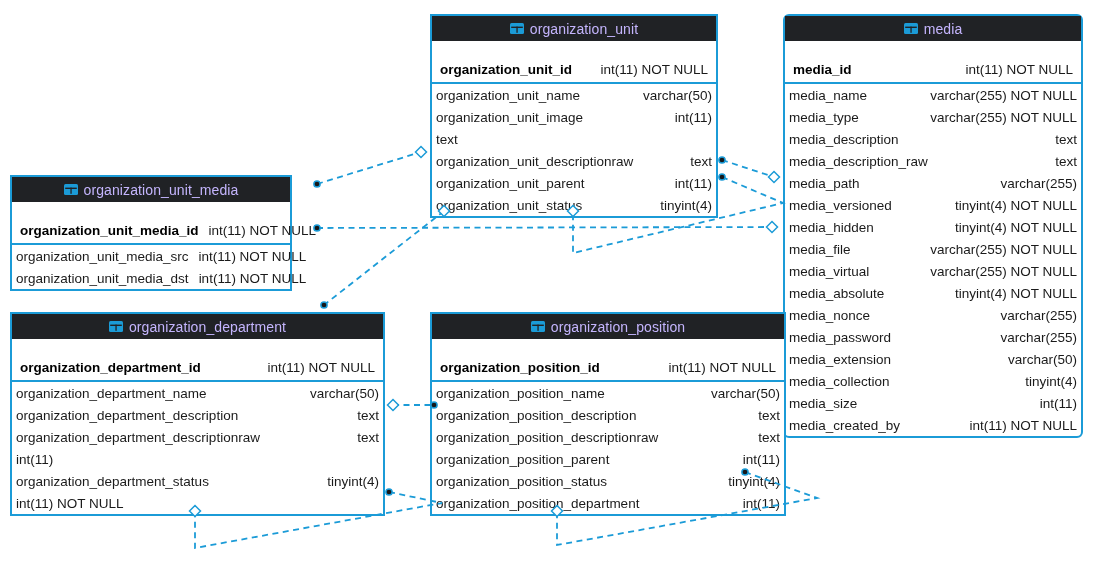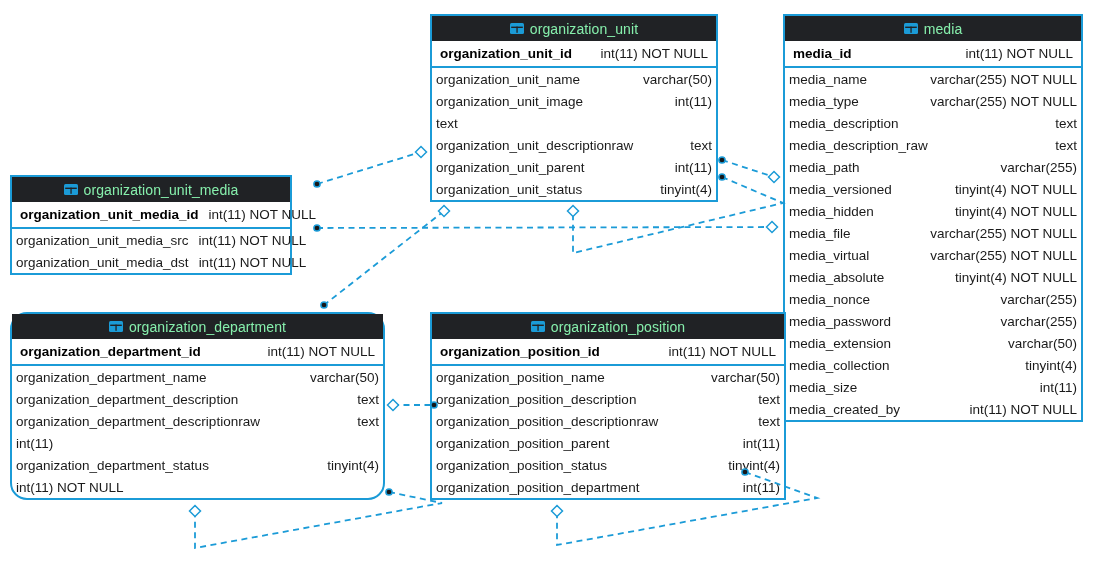--- a/index.html
+++ b/index.html
@@ -11,29 +11,29 @@
   body{
     width:1097px;height:562px;position:relative;overflow:hidden;
     font-family:"Liberation Sans", sans-serif;
   }
   #canvas{position:absolute;left:0;top:0;width:1097px;height:562px;}
   .db-table{
     position:absolute;box-sizing:border-box;background:#ffffff;
     border:2px solid var(--accent);
   }
   .db-table-header{
-    background:var(--header-bg);color:#86efac;height:25px;
+    background:var(--header-bg);color:#c4b5fd;height:25px;
     display:flex;align-items:center;justify-content:center;gap:6px;
     font-size:14px;letter-spacing:.1px;
   }
   .table-icon{display:inline-flex;line-height:0;}
   .pk-row{
     display:flex;justify-content:space-between;align-items:flex-start;gap:10px;
     padding:5px 8px;border-bottom:2px solid var(--accent);
-    font-size:13.5px;white-space:nowrap;color:#000;
+    font-size:13.5px;white-space:nowrap;color:#000;margin-top:16px;
   }
   .pk-name{font-weight:bold;}
   .pk-type{color:var(--row-text);}
   .col-row{
     display:flex;justify-content:space-between;align-items:center;gap:10px;
     height:22px;padding:0 4px;font-size:13.5px;white-space:nowrap;
     color:var(--row-text);
   }
   .rel-layer{position:absolute;left:0;top:0;pointer-events:none;}
 </style>
@@ -97,21 +97,21 @@
       </div>
       <div class="col-row">
         <span>organization_unit_parent</span>
         <span>int(11)</span>
       </div>
       <div class="col-row">
         <span>organization_unit_status</span>
         <span>tinyint(4)</span>
       </div>
     </div>
-    <div class="db-table" style="left: 783px; top: 14px; width: 300px;">
+    <div class="db-table" style="left: 783px; top: 14px; width: 300px; border-radius: 6px;">
       <div class="db-table-header">
         <span class="table-icon">
           <svg width="14" height="11" viewBox="0 0 14 11">
             <rect x="0" y="0" width="14" height="11" rx="1.5" fill="#1b9bd7"></rect>
             <rect x="1.2" y="3.6" width="11.6" height="1.4" fill="#202225"></rect>
             <rect x="6.4" y="3.6" width="1.3" height="6.2" fill="#202225"></rect>
           </svg>
         </span>
         <span>media</span>
       </div>
@@ -177,21 +177,21 @@
       </div>
       <div class="col-row">
         <span>media_size</span>
         <span>int(11)</span>
       </div>
       <div class="col-row">
         <span>media_created_by</span>
         <span>int(11) NOT NULL</span>
       </div>
     </div>
-    <div class="db-table" style="left: 10px; top: 312px; width: 375px; border-radius: 17px;">
+    <div class="db-table" style="left: 10px; top: 312px; width: 375px;">
       <div class="db-table-header">
         <span class="table-icon">
           <svg width="14" height="11" viewBox="0 0 14 11">
             <rect x="0" y="0" width="14" height="11" rx="1.5" fill="#1b9bd7"></rect>
             <rect x="1.2" y="3.6" width="11.6" height="1.4" fill="#202225"></rect>
             <rect x="6.4" y="3.6" width="1.3" height="6.2" fill="#202225"></rect>
           </svg>
         </span>
         <span>organization_department</span>
       </div>

